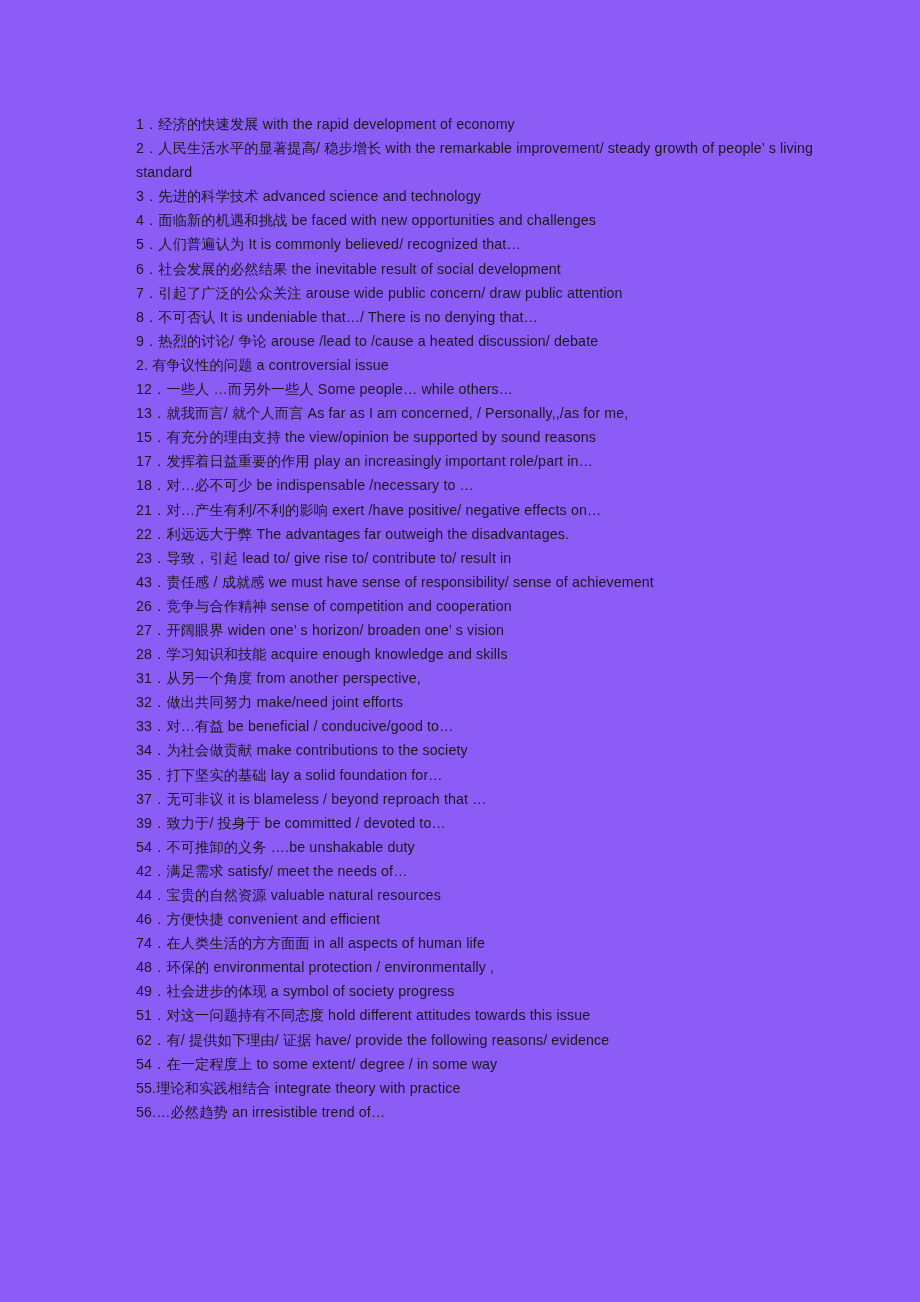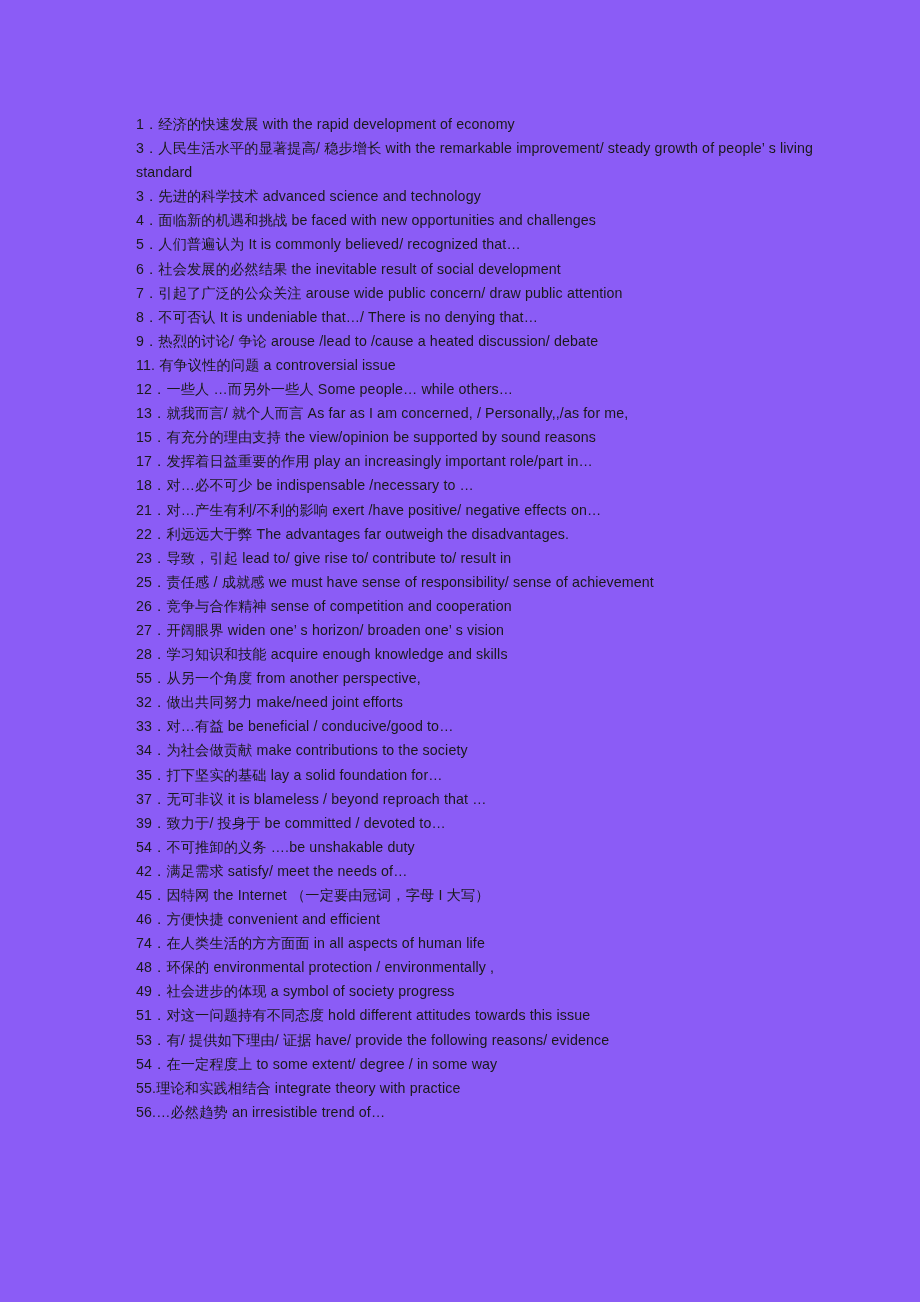--- a/index.html
+++ b/index.html
@@ -42,54 +42,54 @@
     word-break: normal;
     overflow-wrap: break-word;
   }
 </style>
 </head>
 <body>
 
 <div class="page">
   <div class="content" id="phrase-list">
       <p class="entry">1．经济的快速发展  with the rapid development of economy</p>
-      <p class="entry">3．人民生活水平的显著提高/ 稳步增长    with the remarkable improvement/ steady growth of people’ s living standard</p>
+      <p class="entry">2．人民生活水平的显著提高/ 稳步增长    with the remarkable improvement/ steady growth of people’ s living standard</p>
       <p class="entry">3．先进的科学技术  advanced science and technology</p>
       <p class="entry">4．面临新的机遇和挑战  be faced with new opportunities and challenges</p>
       <p class="entry">5．人们普遍认为  It is commonly believed/ recognized that…</p>
       <p class="entry">6．社会发展的必然结果  the inevitable result of social development</p>
       <p class="entry">7．引起了广泛的公众关注  arouse wide public concern/ draw public attention</p>
       <p class="entry">8．不可否认  It is undeniable that…/ There is no denying that…</p>
       <p class="entry">9．热烈的讨论/ 争论  arouse /lead to /cause a heated discussion/ debate</p>
-      <p class="entry">11. 有争议性的问题  a controversial issue</p>
+      <p class="entry">2. 有争议性的问题  a controversial issue</p>
       <p class="entry">12．一些人 …而另外一些人 Some people…  while others…</p>
       <p class="entry">13．就我而言/ 就个人而言  As far as I am concerned, / Personally,,/as for me,</p>
       <p class="entry">15．有充分的理由支持  the view/opinion be supported by sound reasons</p>
       <p class="entry">17．发挥着日益重要的作用  play an increasingly important role/part in…</p>
       <p class="entry">18．对…必不可少  be indispensable /necessary to  …</p>
       <p class="entry">21．对…产生有利/不利的影响  exert /have positive/ negative effects on…</p>
       <p class="entry">22．利远远大于弊  The advantages far outweigh the disadvantages.</p>
       <p class="entry">23．导致，引起  lead to/ give rise to/ contribute to/ result in</p>
-      <p class="entry">25．责任感 / 成就感  we must have sense of responsibility/ sense of achievement</p>
+      <p class="entry">43．责任感 / 成就感  we must have sense of responsibility/ sense of achievement</p>
       <p class="entry">26．竞争与合作精神  sense of competition and cooperation</p>
       <p class="entry">27．开阔眼界  widen one’ s horizon/ broaden one’ s vision</p>
       <p class="entry">28．学习知识和技能  acquire enough knowledge and skills</p>
-      <p class="entry">55．从另一个角度  from another perspective,</p>
+      <p class="entry">31．从另一个角度  from another perspective,</p>
       <p class="entry">32．做出共同努力  make/need joint efforts</p>
       <p class="entry">33．对…有益  be beneficial / conducive/good to…</p>
       <p class="entry">34．为社会做贡献  make contributions to the society</p>
       <p class="entry">35．打下坚实的基础  lay a solid foundation for…</p>
       <p class="entry">37．无可非议  it is blameless / beyond reproach that  …</p>
       <p class="entry">39．致力于/ 投身于  be committed / devoted to…</p>
       <p class="entry">54．不可推卸的义务  ….be unshakable duty</p>
       <p class="entry">42．满足需求  satisfy/ meet the needs of…</p>
-      <p class="entry">45．因特网  the Internet  （一定要由冠词，字母 I 大写）</p>
+      <p class="entry">44．宝贵的自然资源  valuable natural resources</p>
       <p class="entry">46．方便快捷  convenient and efficient</p>
       <p class="entry">74．在人类生活的方方面面  in all aspects of human life</p>
       <p class="entry">48．环保的  environmental protection / environmentally ,</p>
       <p class="entry">49．社会进步的体现  a symbol of society progress</p>
       <p class="entry">51．对这一问题持有不同态度  hold different attitudes towards this issue</p>
-      <p class="entry">53．有/ 提供如下理由/ 证据  have/ provide the following reasons/ evidence</p>
+      <p class="entry">62．有/ 提供如下理由/ 证据  have/ provide the following reasons/ evidence</p>
       <p class="entry">54．在一定程度上  to some extent/ degree / in some way</p>
       <p class="entry">55.理论和实践相结合  integrate theory with practice</p>
       <p class="entry">56.…必然趋势  an irresistible trend of…</p>
     </div>
 </div>
 
 </body></html>

